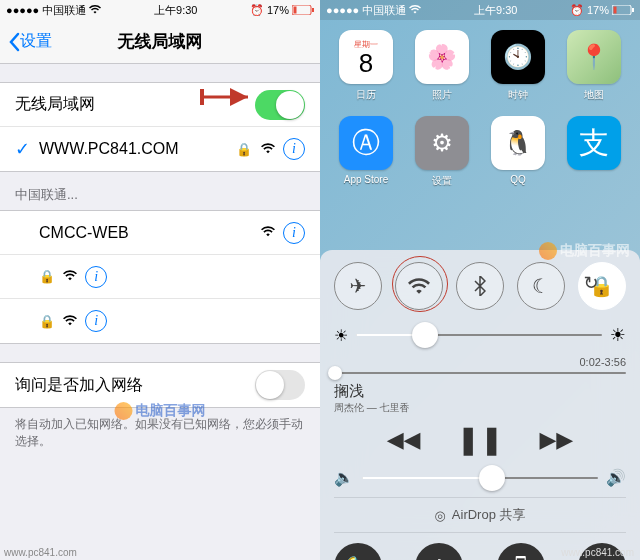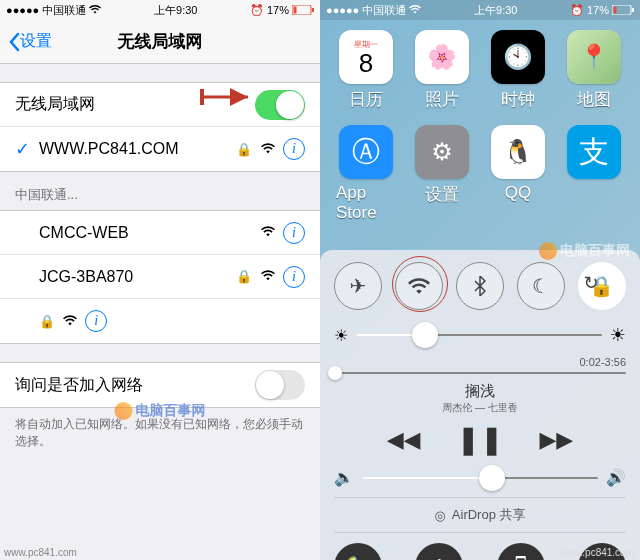--- a/index.html
+++ b/index.html
@@ -29,32 +29,32 @@
 .arrow{position:absolute;top:85px;left:200px;z-index:10;pointer-events:none}
 .footer-text{padding:8px 15px;font-size:12px;color:#6d6d72;line-height:1.4}
 .spacer{height:18px}
 .watermark{position:absolute;left:50%;transform:translateX(-50%);font-size:14px;font-weight:bold;opacity:.6;display:flex;align-items:center;gap:3px}
 .left .watermark{bottom:140px;color:#3366cc}
 .logo-mark{width:18px;height:18px;background:linear-gradient(45deg,#ff6b00,#ffaa00);border-radius:50%;display:inline-block}
 
 .home-grid{display:grid;grid-template-columns:repeat(4,1fr);gap:14px 16px;padding:10px 16px}
 .app-icon{display:flex;flex-direction:column;align-items:center;gap:4px}
 .app-box{width:54px;height:54px;border-radius:12px;display:flex;align-items:center;justify-content:center;font-size:24px;color:#fff;box-shadow:0 1px 2px rgba(0,0,0,.2)}
-.app-label{font-size:17px;color:#fff;text-shadow:0 1px 1px rgba(0,0,0,.5)}
+.app-label{font-size:10px;color:#fff;text-shadow:0 1px 1px rgba(0,0,0,.5)}
 .control-center{position:absolute;bottom:0;left:0;right:0;height:310px;background:rgba(235,235,240,.85);backdrop-filter:blur(20px);border-top-left-radius:12px;border-top-right-radius:12px;padding:12px 14px}
 .cc-toggles{display:flex;justify-content:space-between;margin-bottom:14px}
 .cc-btn{width:48px;height:48px;border-radius:50%;border:1.5px solid #888;display:flex;align-items:center;justify-content:center;font-size:20px;color:#444;background:rgba(255,255,255,.3)}
 .cc-btn.active{background:#fff;border-color:#fff}
 .cc-circle{position:absolute;top:6px;left:72px;width:56px;height:56px;border:1.5px solid #c0392b;border-radius:50%;pointer-events:none}
 .slider-row{display:flex;align-items:center;gap:8px;margin-bottom:10px}
 .slider-track{flex:1;height:2px;background:#888;position:relative;border-radius:1px}
 .slider-fill{height:100%;background:#fff;border-radius:1px}
 .slider-thumb{position:absolute;width:26px;height:26px;background:#fff;border-radius:50%;top:-12px;box-shadow:0 1px 3px rgba(0,0,0,.3)}
 .time-row{display:flex;justify-content:flex-end;font-size:11px;color:#555;margin-bottom:4px}
-.track-info{text-align:center;margin-bottom:8px}
+.track-info{margin-bottom:8px}
 .track-title{font-size:15px;color:#333}
 .track-artist{font-size:10px;color:#666}
 .media-controls{display:flex;justify-content:center;align-items:center;gap:36px;margin-bottom:12px}
 .media-btn{font-size:22px;color:#333}
 .airdrop{text-align:center;font-size:13px;color:#555;padding:8px 0;border-top:1px solid rgba(0,0,0,.1);border-bottom:1px solid rgba(0,0,0,.1);display:flex;align-items:center;justify-content:center;gap:6px}
 .bottom-tools{display:flex;justify-content:space-between;padding-top:10px}
 .tool-btn{width:48px;height:48px;border-radius:50%;background:#333;color:#fff;display:flex;align-items:center;justify-content:center;font-size:20px}
 .url-mark{position:absolute;font-size:10px;color:#888}
 .left .url-mark{bottom:2px;left:4px}
 .right .watermark{bottom:300px;right:10px;left:auto;transform:none;color:#fff;font-size:14px;z-index:5}
@@ -129,21 +129,20 @@
     <div class="row">
       <span class="checkmark"></span>
       <span class="row-label">CMCC-WEB</span>
       <span class="wifi-sig"><svg width="14" height="11" viewBox="0 0 12 9">
             <path d="M6 8.5l1.5-1.5a2.1 2.1 0 00-3 0zM3 5.5a4.2 4.2 0 016 0l1-1a5.7 5.7 0 00-8 0zM1 3.5a7 7 0 0110 0l1-1a8.5 8.5 0 00-12 0z" fill="#000"></path>
           </svg></span>
       <div class="info-btn">i</div>
     </div>
     <div class="row">
       <span class="checkmark"></span>
-      <span class="row-label">JCG-3BA870</span>
       <span class="lock-icon">🔒</span>
       <span class="wifi-sig"><svg width="14" height="11" viewBox="0 0 12 9">
             <path d="M6 8.5l1.5-1.5a2.1 2.1 0 00-3 0zM3 5.5a4.2 4.2 0 016 0l1-1a5.7 5.7 0 00-8 0zM1 3.5a7 7 0 0110 0l1-1a8.5 8.5 0 00-12 0z" fill="#000"></path>
           </svg></span>
       <div class="info-btn">i</div>
     </div>
     <div class="row">
       <span class="checkmark"></span>
       <span class="lock-icon">🔒</span>
       <span class="wifi-sig"><svg width="14" height="11" viewBox="0 0 12 9">

